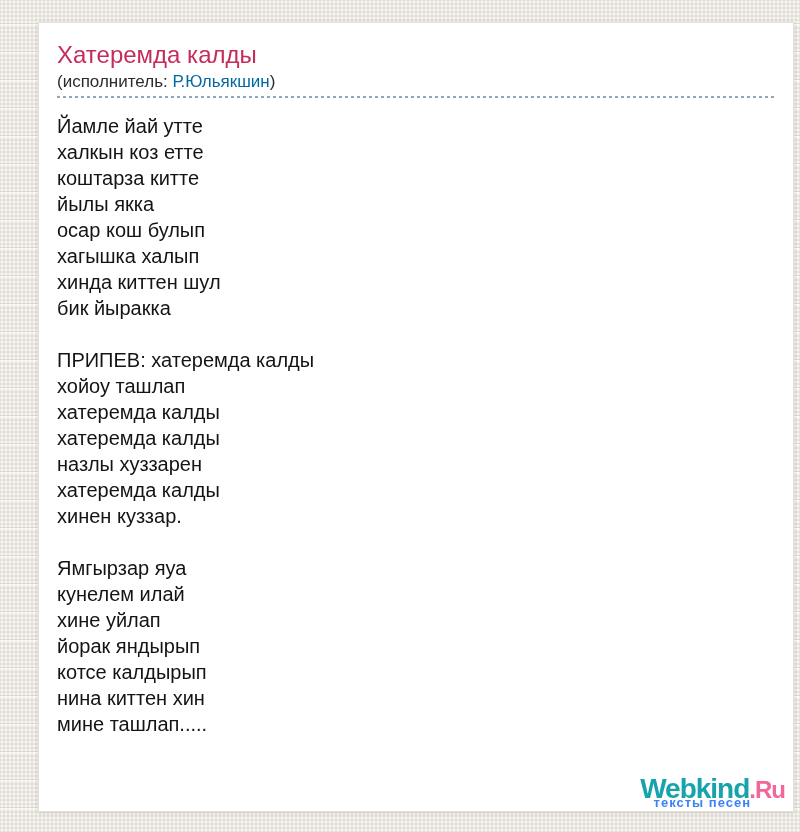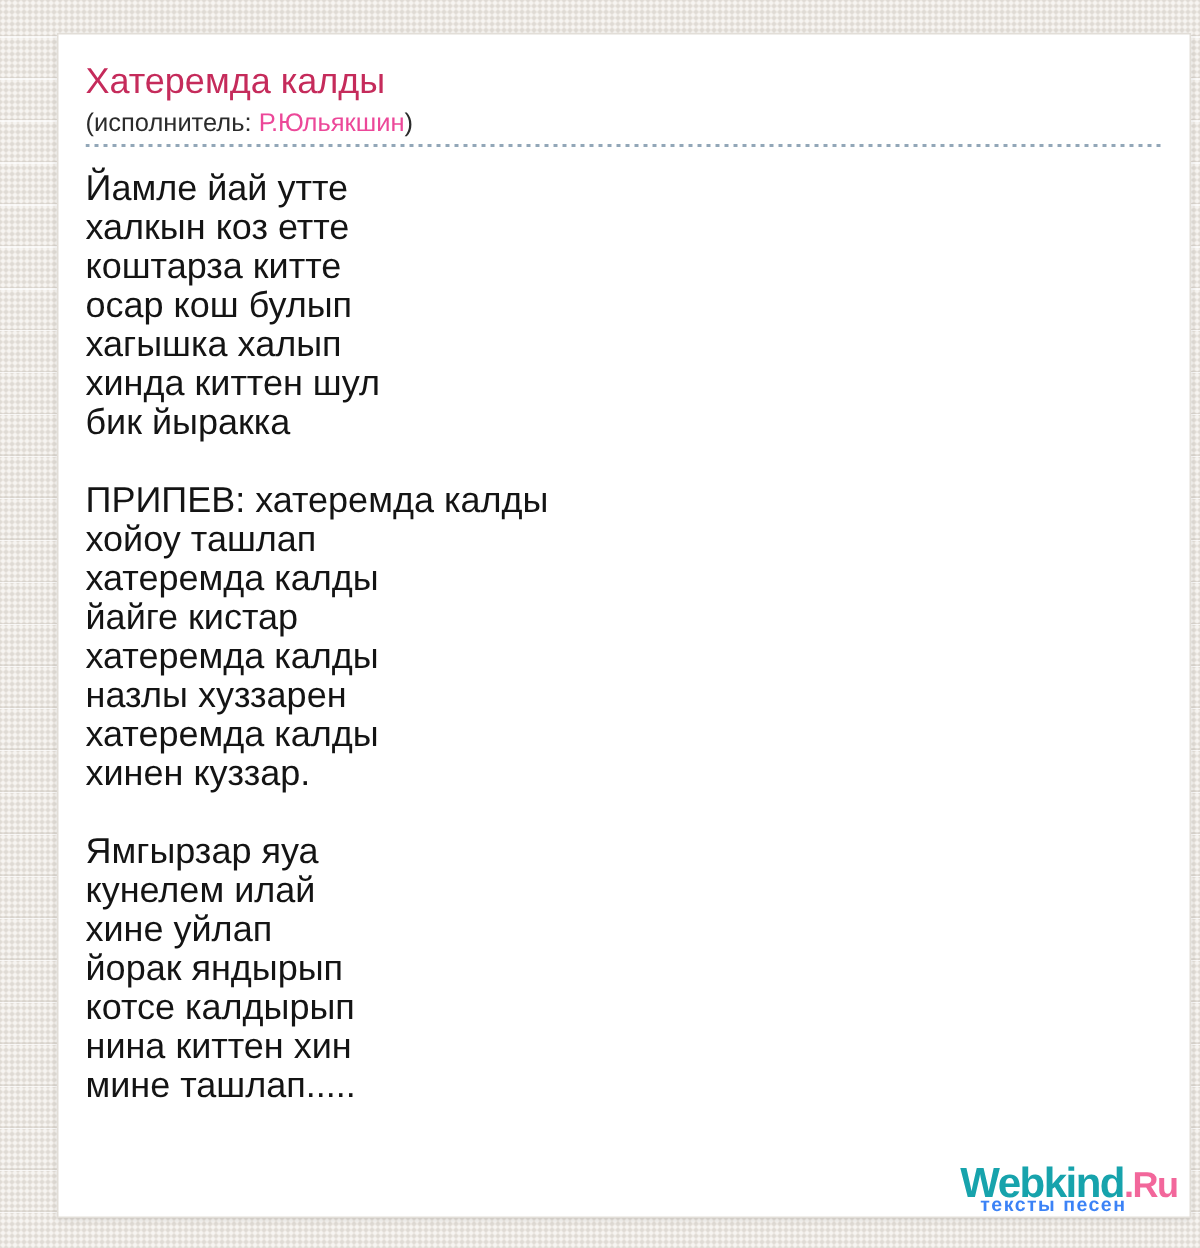--- a/index.html
+++ b/index.html
@@ -36,34 +36,34 @@
     color:#c52b5b;
   }
   .artist-row {
     margin-top:5px;
     font-size:17px;
     line-height:19px;
     color:#2b2b2b;
     padding-bottom:4px;
   }
   .artist-link {
-    color:#ec4899;
+    color:#0369a1;
     text-decoration:none;
     cursor:pointer;
   }
   .separator {
     height:2px;
     margin-top:1px;
     background-image:repeating-linear-gradient(90deg, #92a7b8 0 3px, transparent 3px 6px);
     background-size:6px 2px;
     background-repeat:repeat-x;
   }
   .lyrics {
     margin-top:15px;
-    font-size:24px;
+    font-size:20px;
     line-height:26px;
     color:#141414;
   }
   .stanza { margin-bottom:26px; }
   .stanza:last-child { margin-bottom:12px; }
   .logo {
     position:absolute;
     right:8px; bottom:2px;
     display:flex;
     flex-direction:column;
@@ -104,30 +104,30 @@
     <span>(исполнитель: </span><a class="artist-link">Р.Юльякшин</a><span>)</span>
   </div>
 
   <div class="separator"></div>
 
   <div class="lyrics">
       <div class="stanza">
         <div>Йамле йай утте</div>
         <div>халкын коз етте</div>
         <div>коштарза китте</div>
+        <div>йылы якка</div>
         <div>осар кош булып</div>
         <div>хагышка халып</div>
         <div>хинда киттен шул</div>
         <div>бик йыракка</div>
       </div>
       <div class="stanza">
         <div>ПРИПЕВ: хатеремда калды</div>
         <div>хойоу ташлап</div>
         <div>хатеремда калды</div>
-        <div>йайге кистар</div>
         <div>хатеремда калды</div>
         <div>назлы хуззарен</div>
         <div>хатеремда калды</div>
         <div>хинен куззар.</div>
       </div>
       <div class="stanza">
         <div>Ямгырзар яуа</div>
         <div>кунелем илай</div>
         <div>хине уйлап</div>
         <div>йорак яндырып</div>

